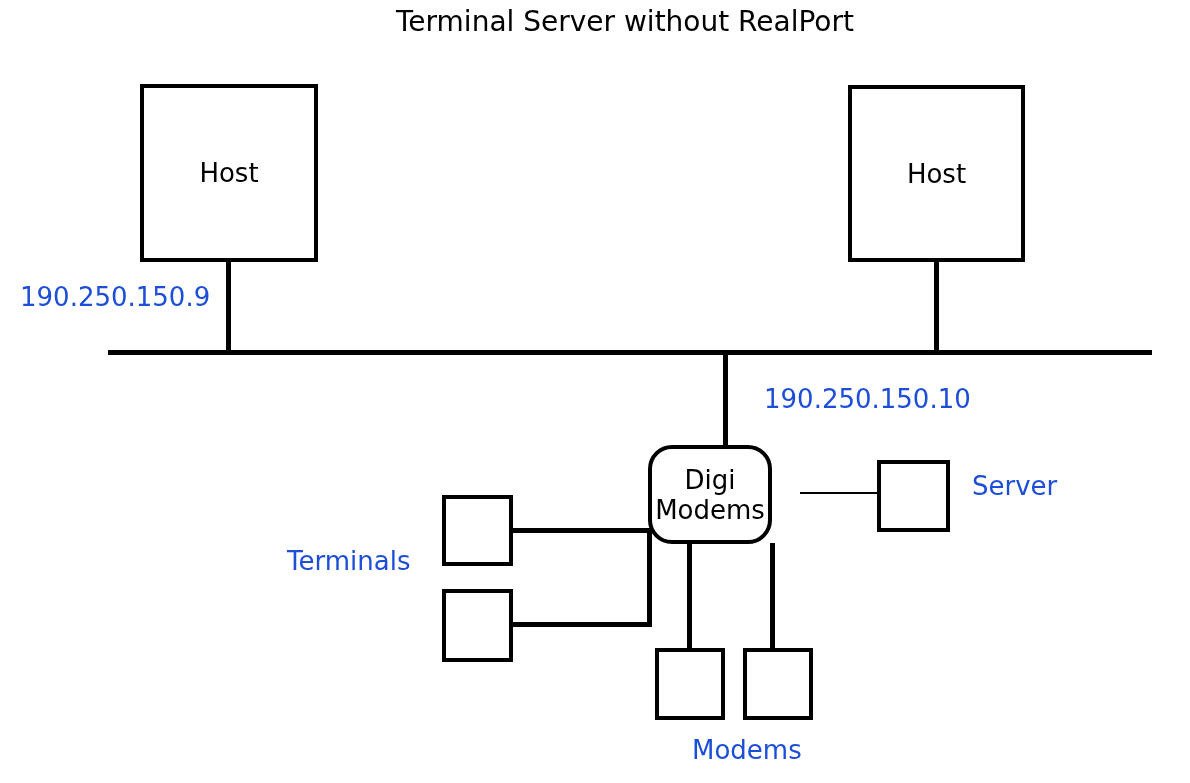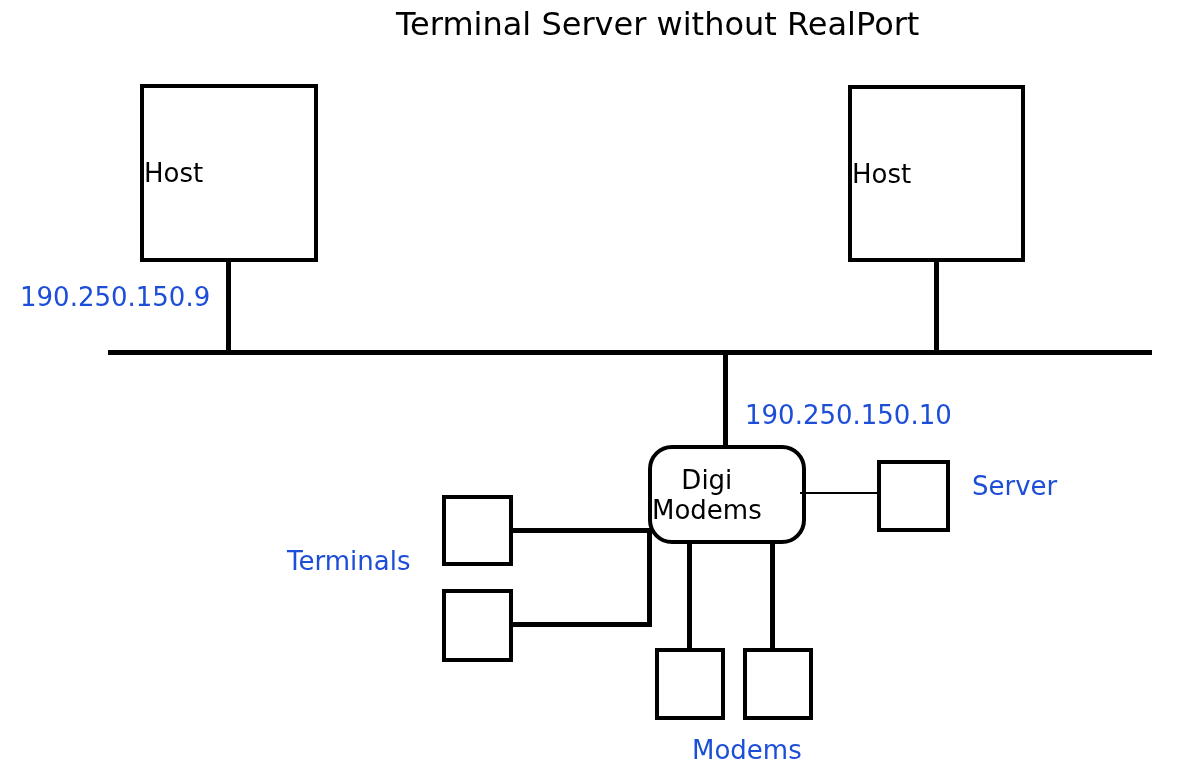--- a/index.html
+++ b/index.html
@@ -17,31 +17,32 @@
     overflow: hidden;
   }
   .label {
     position: absolute;
     font-size: 26px;
     white-space: nowrap;
     color: #1d4ed8;
   }
   .title {
     position: absolute;
-    font-size: 32px;
+    font-size: 28px;
     white-space: nowrap;
     color: #000000;
   }
   .box {
     position: absolute;
     border: 4px solid #000000;
     background: #ffffff;
     box-sizing: border-box;
     display: flex;
     align-items: center;
+    justify-content: center;
   }
   .box .box-label {
     font-size: 26px;
     text-align: center;
     line-height: 30px;
   }
   .rounded {
     border-radius: 24px;
   }
   .line {
@@ -64,23 +65,23 @@
   </div>
 
   <div class="line" style="left:108px; top:350px; width:1044px; height:5px;"></div>
 
   <div class="line" style="left:226px; top:260px; width:5px; height:92px;"></div>
   <div class="line" style="left:934px; top:260px; width:5px; height:92px;"></div>
 
   <div class="line" style="left:723px; top:353px; width:5px; height:93px;"></div>
 
   <div class="label" style="left:20px; top:282px;">190.250.150.9</div>
-  <div class="label" style="left:745px; top:384px;margin-top:16px;">190.250.150.10</div>
+  <div class="label" style="left:764px; top:384px;">190.250.150.10</div>
 
-  <div class="box rounded" style="left:648px; top:445px; width:158px; height:99px;">
+  <div class="box rounded" style="left:648px; top:445px; width:124px; height:99px;">
     <span class="box-label">
       <span>Digi</span><br>
       <span>Modems</span>
     </span>
   </div>
 
   <div class="line" style="left:800px; top:492px; width:77px; height:2px;"></div>
   <div class="box" style="left:877px; top:460px; width:73px; height:72px;"></div>
   <div class="label" style="left:972px; top:471px;">Server</div>
 

